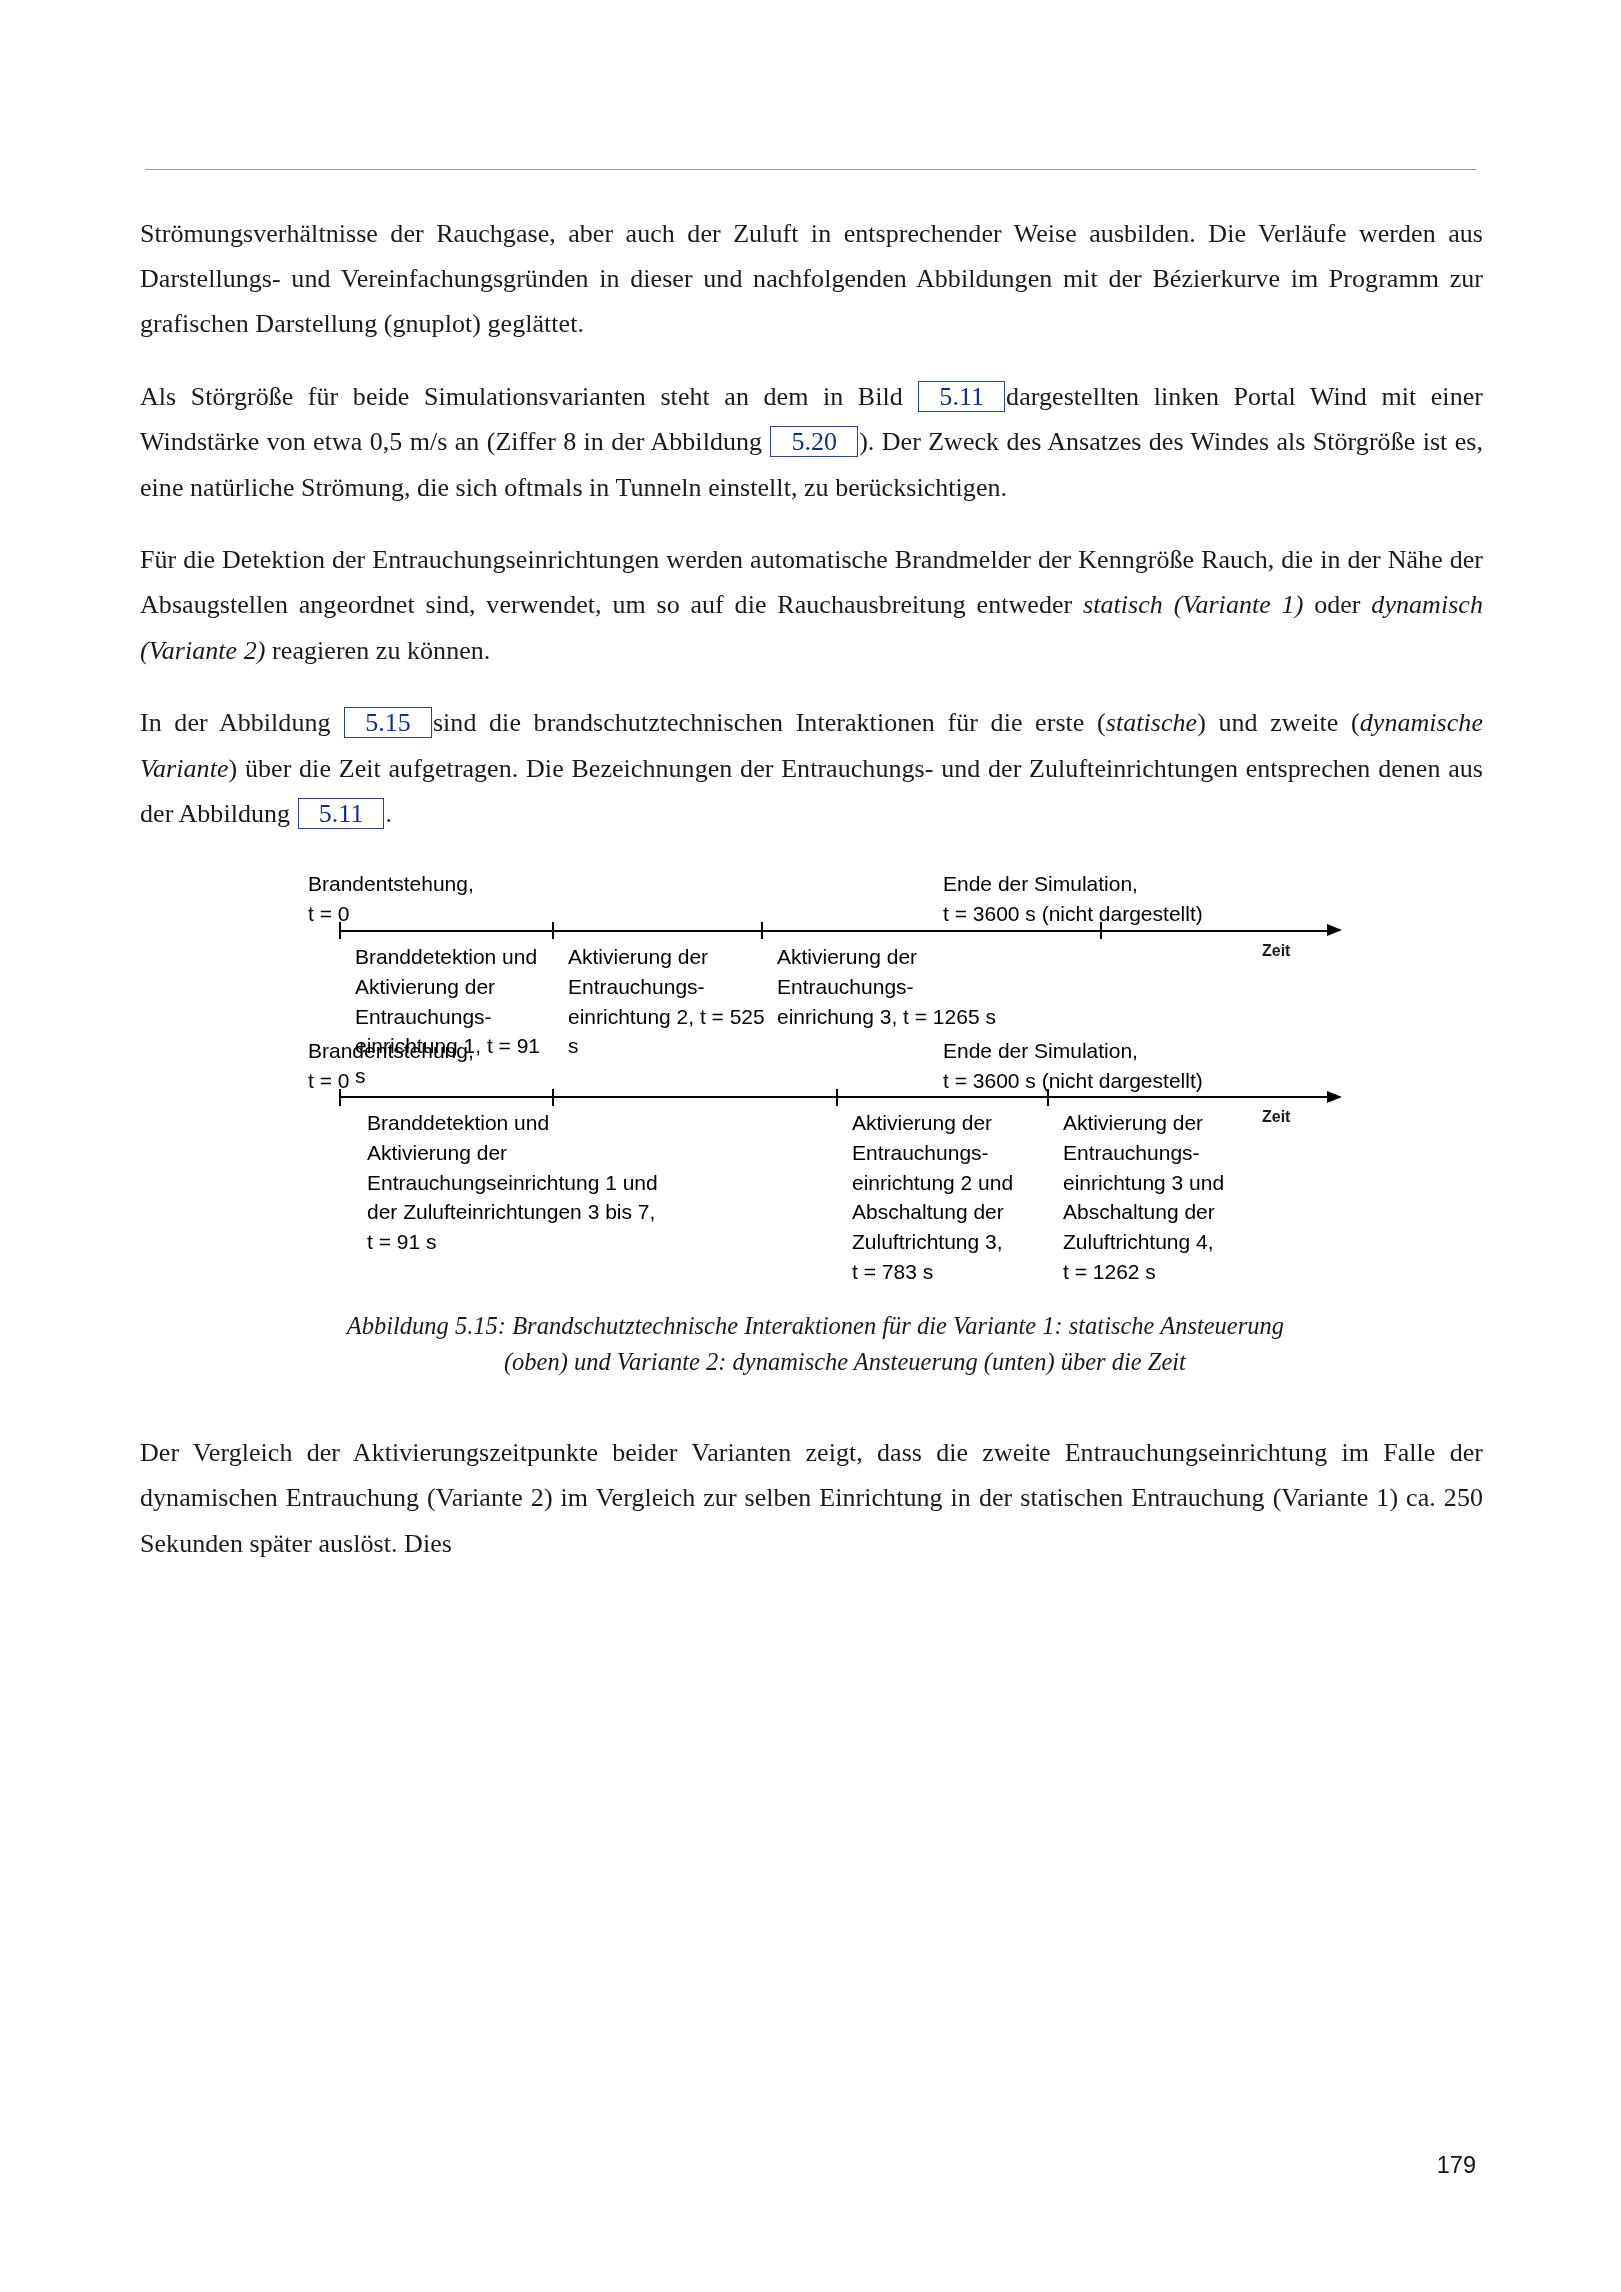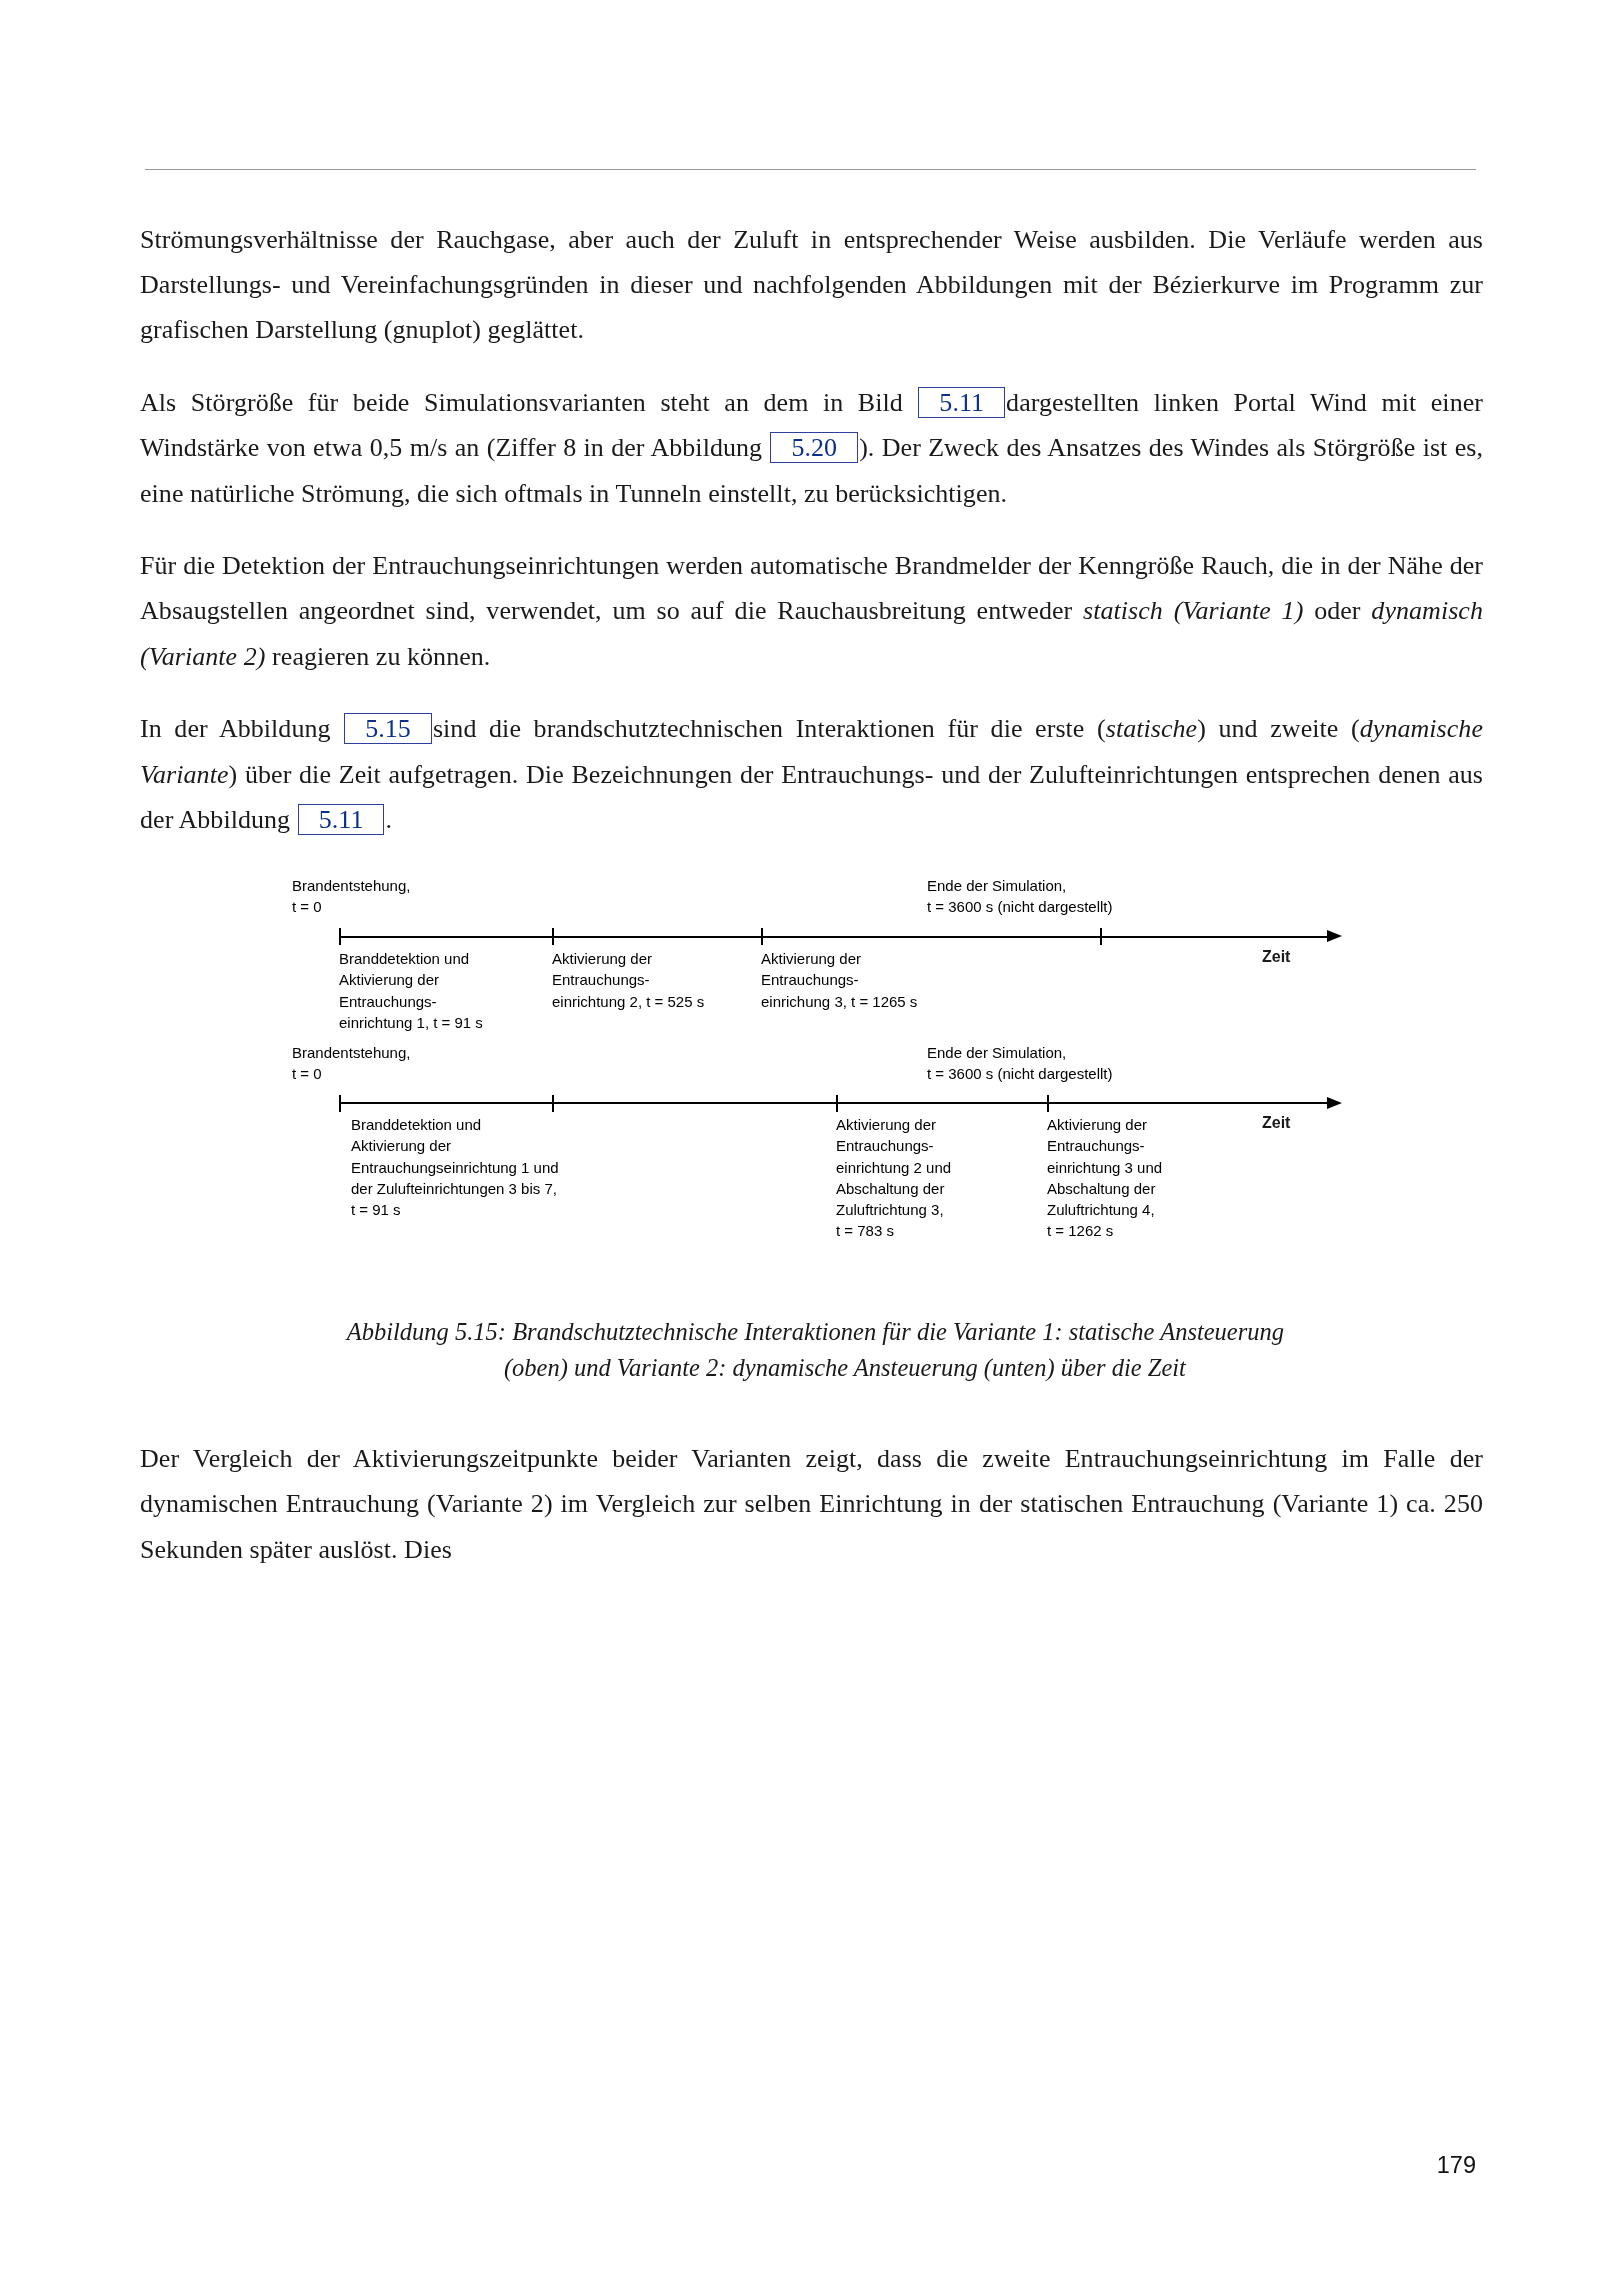--- a/index.html
+++ b/index.html
@@ -36,21 +36,21 @@
     position: absolute;
     left: 145px;
     top: 169px;
     width: 1331px;
     height: 1px;
     background: #999;
   }
   .content {
     position: absolute;
     left: 140px;
-    top: 217px;
+    top: 211px;
     width: 1343px;
   }
   p.body {
     font-size: 26px;
     line-height: 1.74;
     text-align: justify;
     margin: 0 0 27.4px 0;
     letter-spacing: 0.05px;
   }
   p.body:last-child { margin-bottom: 0; }
@@ -80,24 +80,25 @@
   }
   .fig-inner {
     position: absolute;
     left: 152px;
     top: 0;
     width: 1059px;
     height: 421px;
   }
   .tl-label {
     position: absolute;
-    font-size: 15px;
+    font-size: 21px;
     line-height: 1.42;
     color: #000;
     white-space: pre-line;
+    margin-left: 16px;
   }
   .axis {
     position: absolute;
     height: 2px;
     background: #000;
   }
   .arrow-head {
     position: absolute;
     width: 0; height: 0;
     border-top: 6.9px solid transparent;

